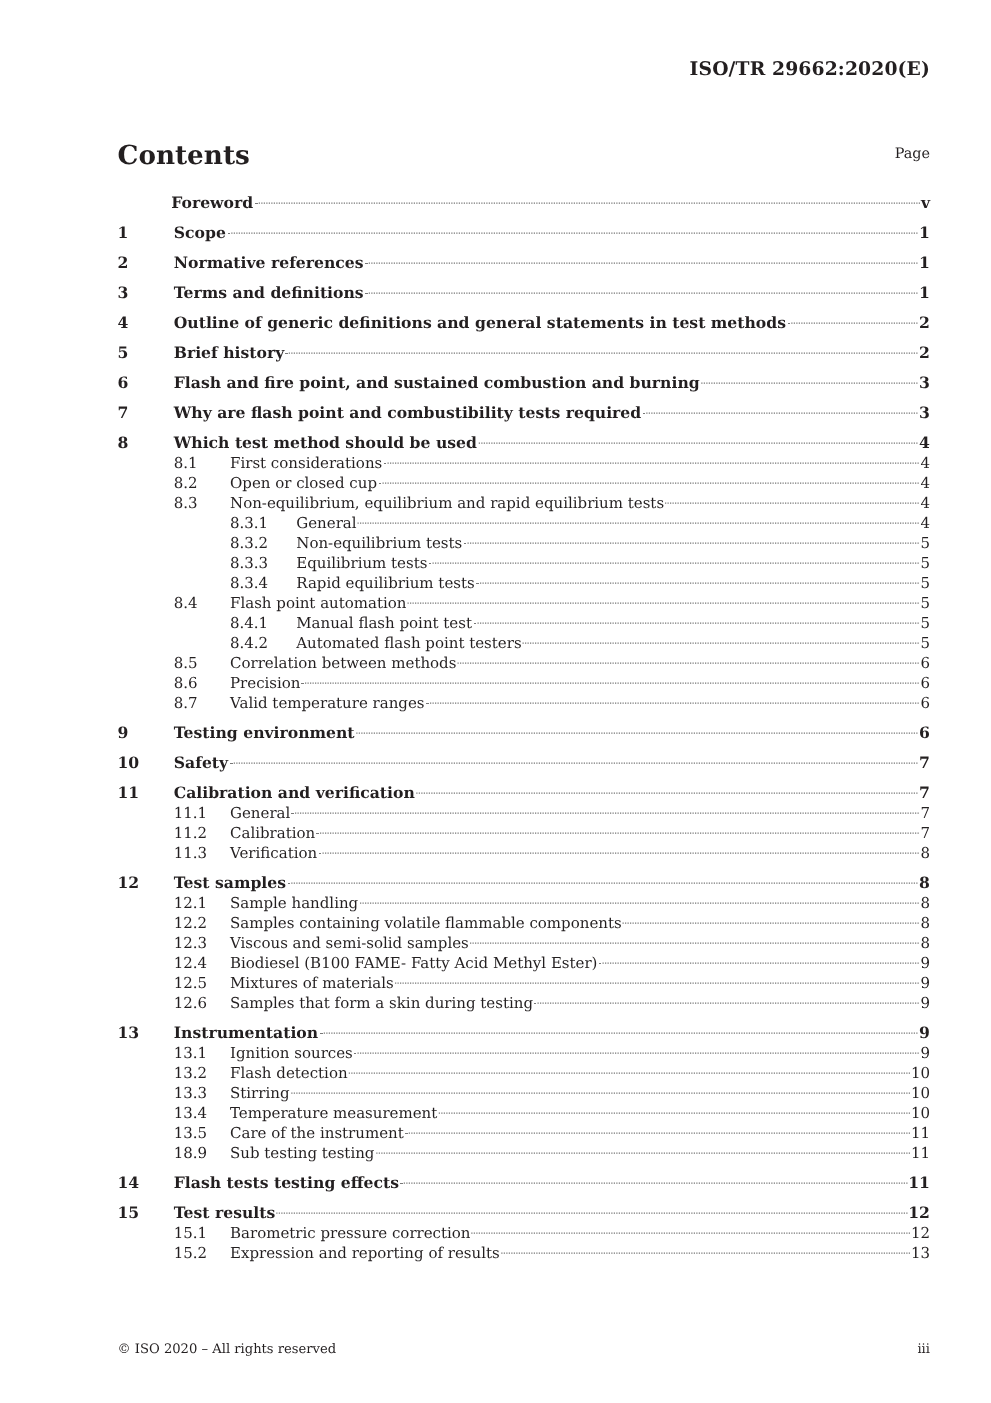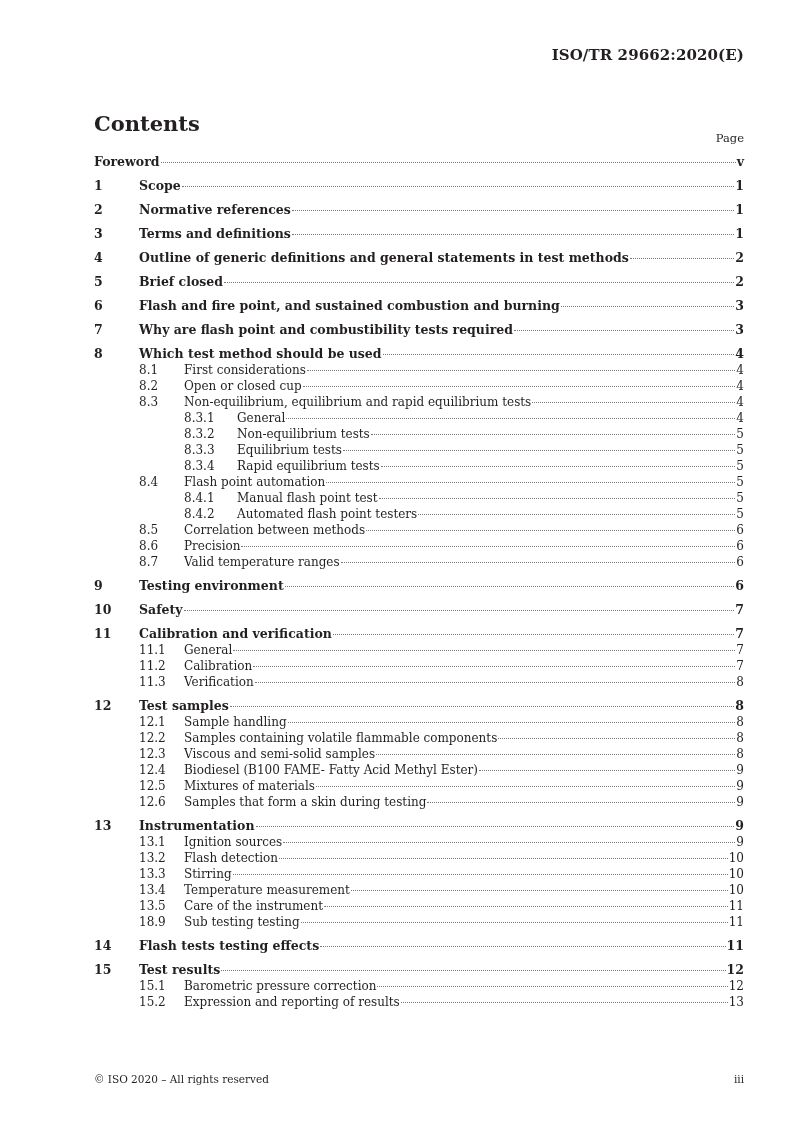--- a/index.html
+++ b/index.html
@@ -1,25 +1,25 @@
 <!DOCTYPE html>
 <html><head>
 <meta charset="utf-8">
 <style>
   html, body { margin: 0; padding: 0; background: #ffffff; }
   body { width: 793px; height: 1122px; position: relative; overflow: hidden;
          font-family: "DejaVu Serif", "Liberation Serif", serif; color: #231f20; }
   .hdr { position: absolute; top: 46px; right: 49px; font-weight: bold; font-size: 15px; letter-spacing: 0.1px; text-align: center; }
   .title { position: absolute; top: 111px; left: 94px; font-weight: bold; font-size: 21px; }
-  .pagelbl { position: absolute; top: 131px; right: 49px; font-size: 11.5px; }
+  .pagelbl { position: absolute; top: 115px; right: 49px; font-size: 11.5px; }
   .toc { position: absolute; top: 154px; left: 94px; width: 650px; }
   .row { display: flex; align-items: baseline; white-space: nowrap; font-size: 12px; line-height: 16px; }
   .row.l1 { font-weight: bold; font-size: 12.5px; margin-top: 8px; }
   .row.fm { font-weight: bold; font-size: 12.5px; margin-top: 8px; }
-  .row.fm.first { margin-top: 0; }
+  .row.fm.first { margin-top: 0; margin-left: 43px; }
   .num1 { width: 45px; flex: none; }
   .num2 { width: 45px; flex: none; }
   .ind2 { width: 45px; flex: none; }
   .ind3 { width: 90px; flex: none; }
   .num3 { width: 53px; flex: none; }
   .lbl { flex: none; }
   .dots { flex: 1 1 auto; border-bottom: 1px dotted #777; margin: 0 1px; position: relative; top: -3px; height: 0; }
   .pg { flex: none; text-align: right; }
   .footer-left { position: absolute; top: 1073px; left: 94px; font-size: 10.5px; }
   .footer-right { position: absolute; top: 1073px; right: 49px; font-size: 10.5px; }
@@ -56,21 +56,21 @@
       <span class="pg">1</span>
     </div>
     <div class="row l1">
       <span class="num1">4</span>
       <span class="lbl">Outline of generic definitions and general statements in test methods</span>
       <span class="dots"></span>
       <span class="pg">2</span>
     </div>
     <div class="row l1">
       <span class="num1">5</span>
-      <span class="lbl">Brief closed</span>
+      <span class="lbl">Brief history</span>
       <span class="dots"></span>
       <span class="pg">2</span>
     </div>
     <div class="row l1">
       <span class="num1">6</span>
       <span class="lbl">Flash and fire point, and sustained combustion and burning</span>
       <span class="dots"></span>
       <span class="pg">3</span>
     </div>
     <div class="row l1">

